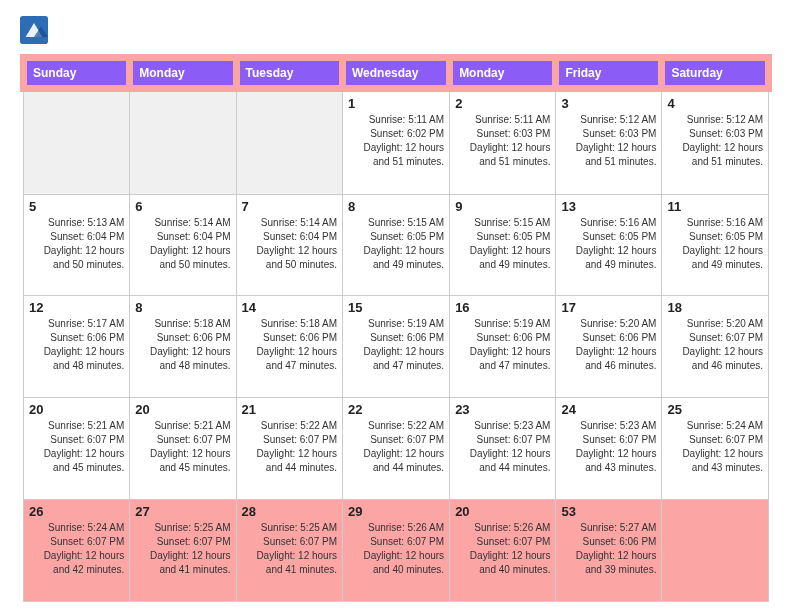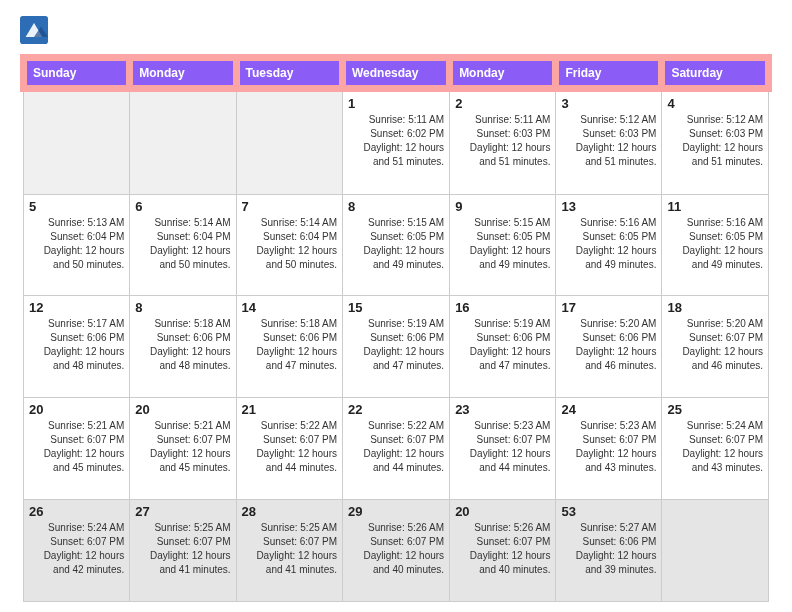--- a/index.html
+++ b/index.html
@@ -76,21 +76,21 @@
       min-height: 70px;
       height: 82px;
       background: #fff;
       font-size: 10.5px;
       color: #333;
     }
     .calendar-table td.empty {
       background: #f0f0f0;
     }
     .calendar-table tr:last-child td {
-      background: #e5e5e5;
+      background: #fca5a5;
     }
     .day-number {
       font-size: 13px;
       font-weight: bold;
       color: #222;
       display: block;
       margin-bottom: 2px;
     }
     .day-info {
       font-size: 10px;

